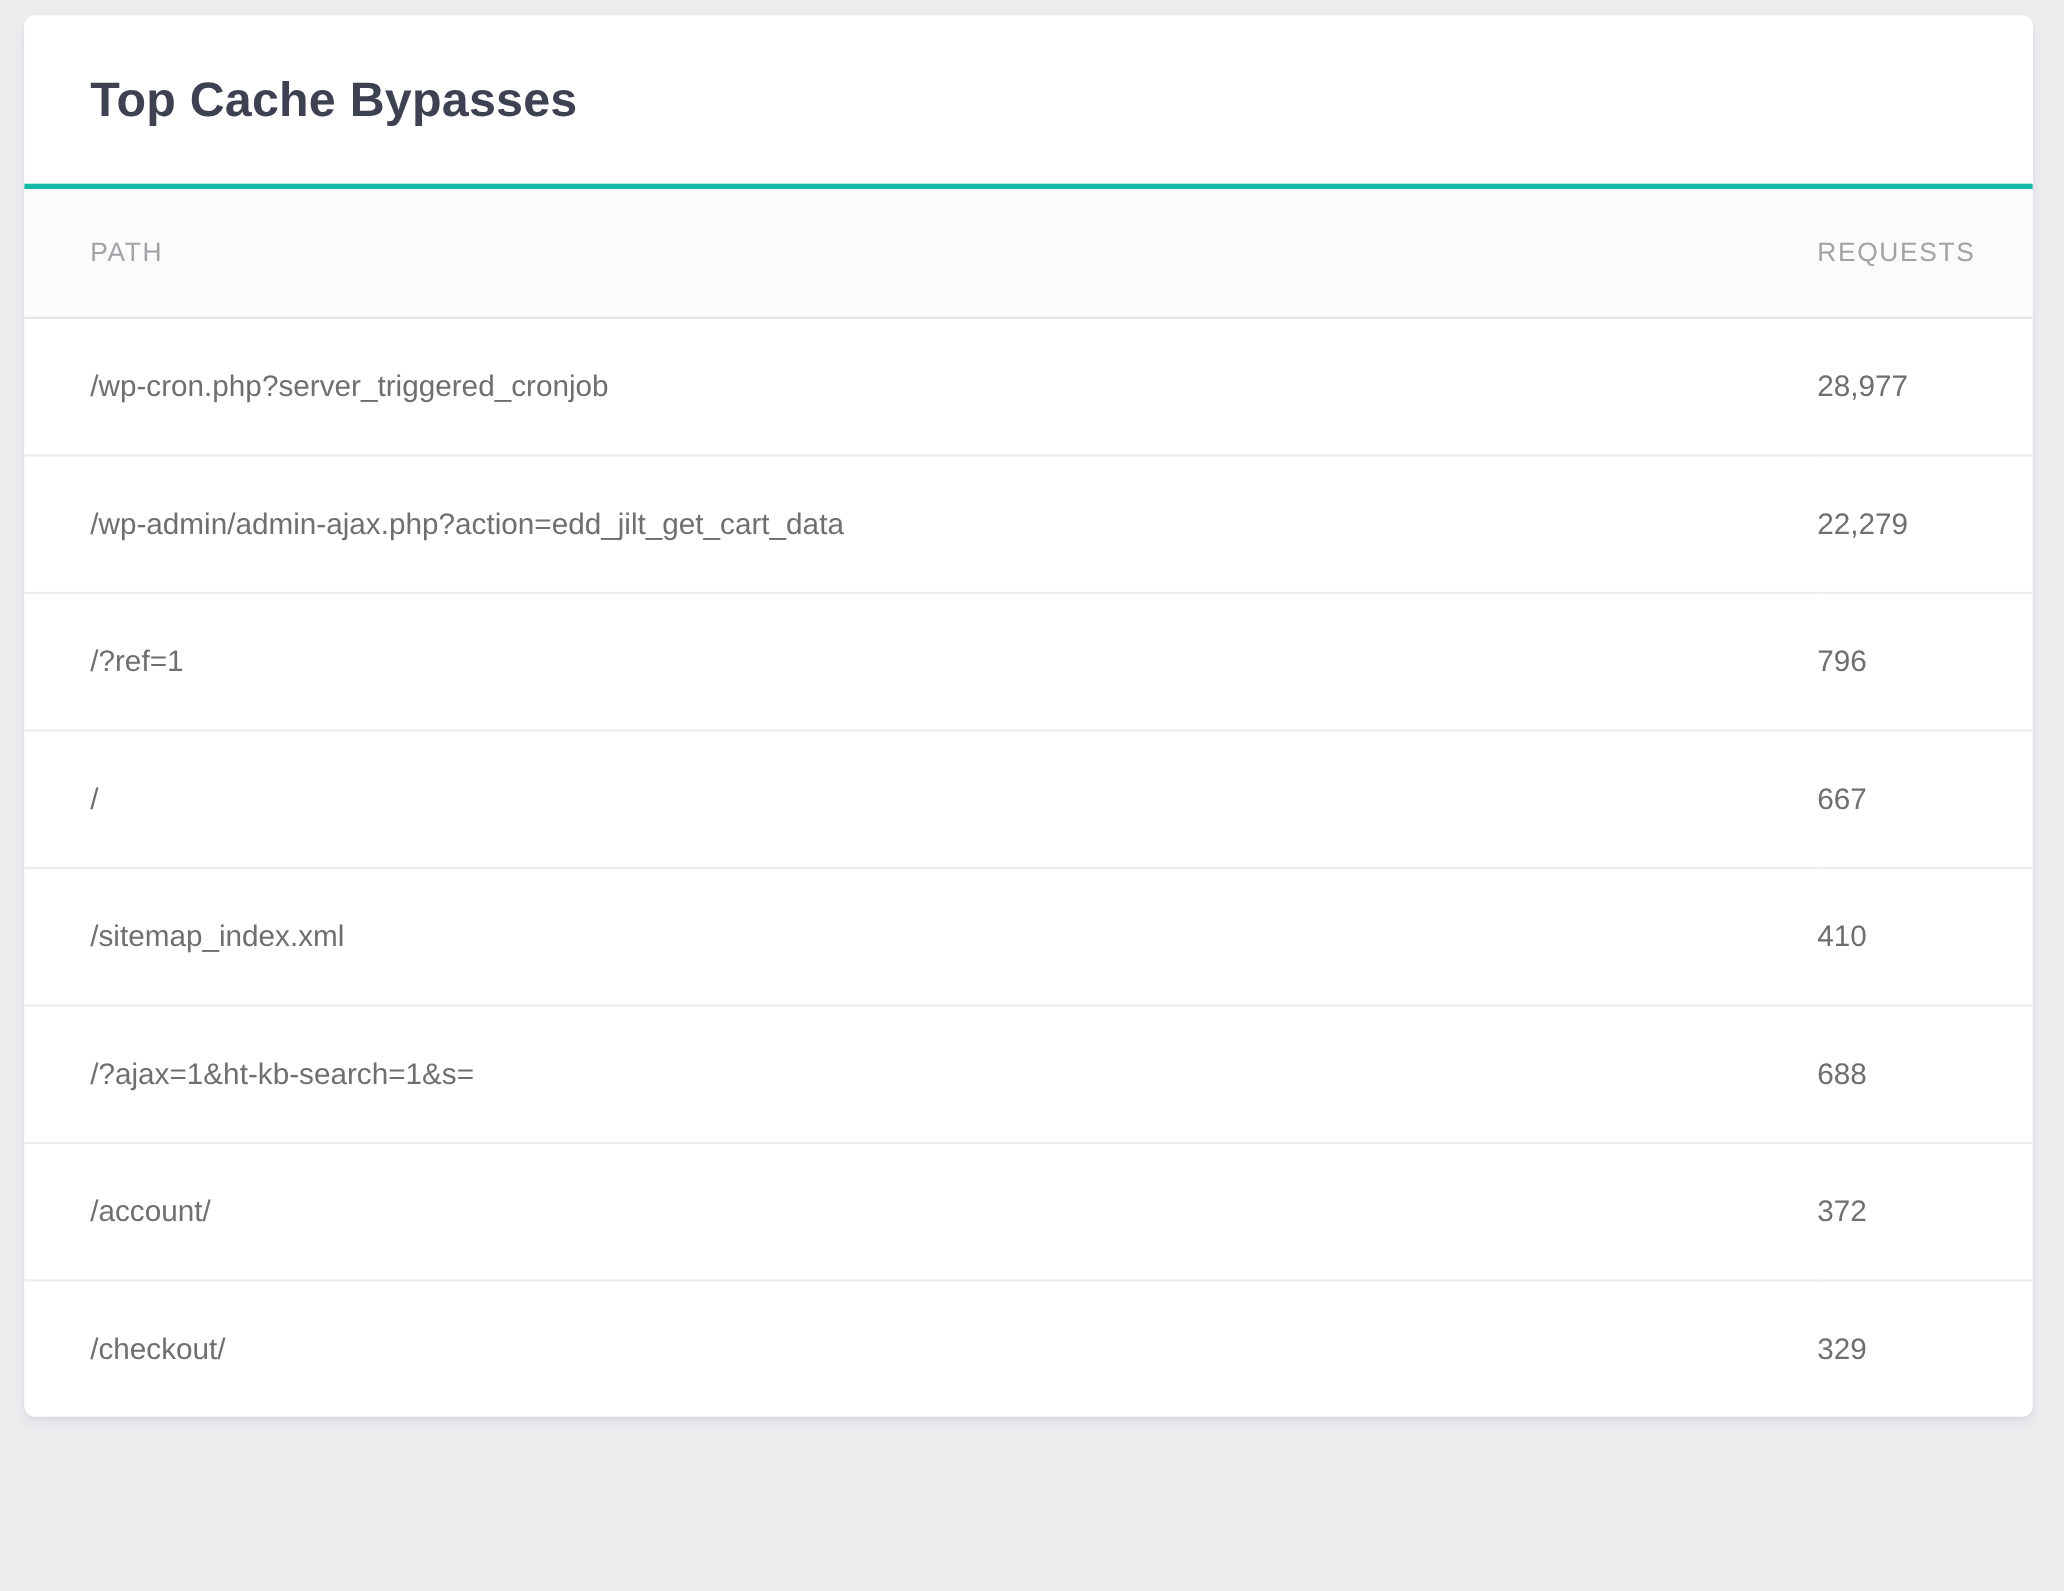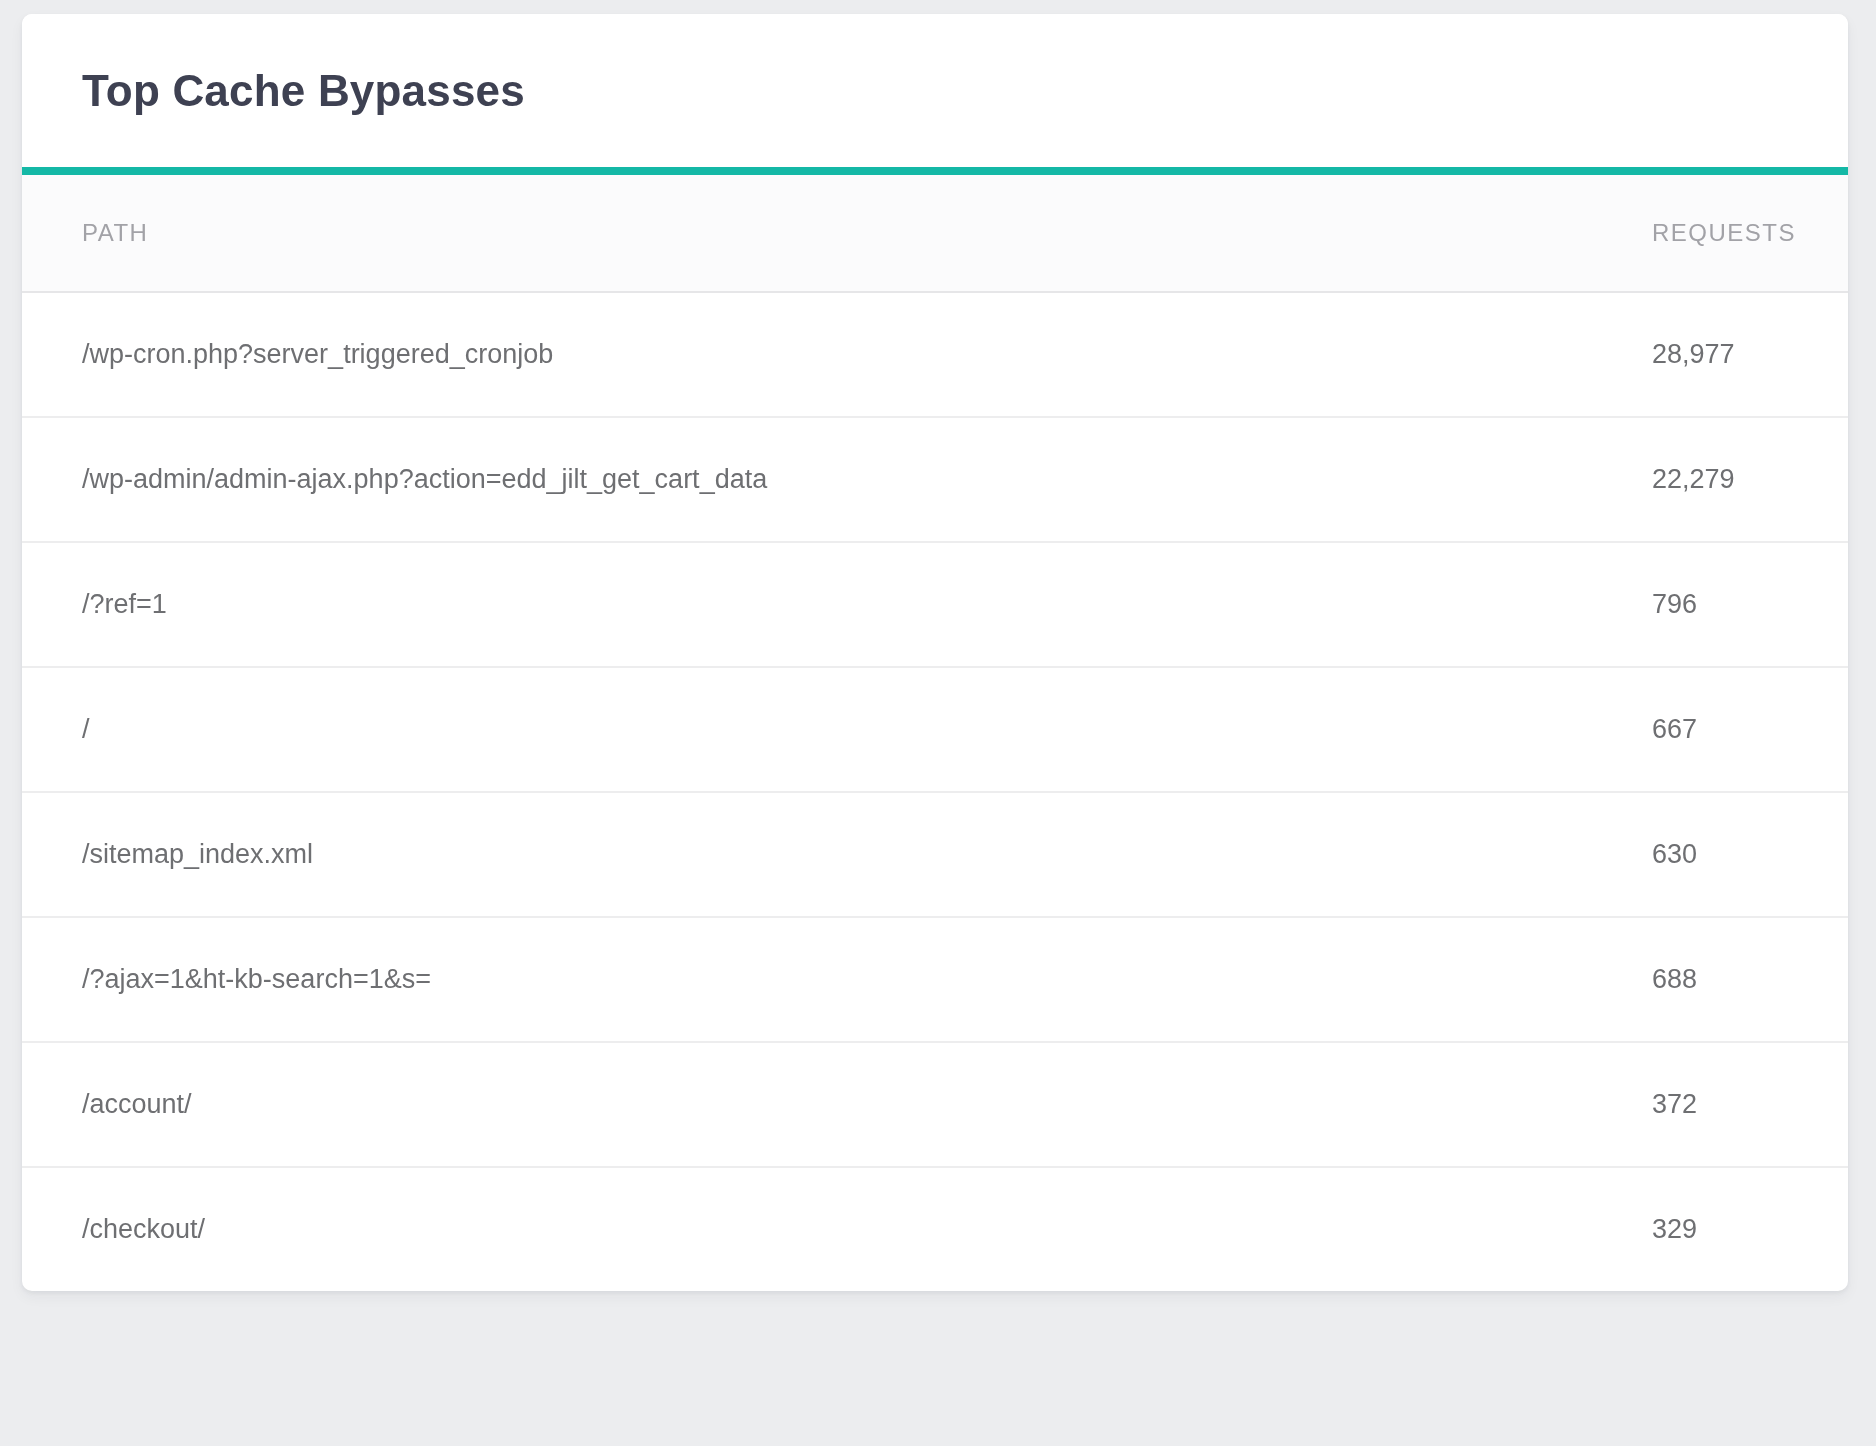--- a/index.html
+++ b/index.html
@@ -21,21 +21,21 @@
     border-radius: 10px;
     box-shadow: 0 2px 4px rgba(40, 44, 63, 0.06), 0 6px 14px rgba(40, 44, 63, 0.05);
     overflow: hidden;
   }
 
   .card-header {
     height: 153px;
     display: flex;
     align-items: center;
     padding: 0 60px;
-    border-bottom: 8px solid #14b8a6;
+    border-bottom: 5px solid #14b8a6;
     background: #ffffff;
   }
 
   .card-title {
     font-size: 44px;
     font-weight: 700;
     color: #3e4152;
     letter-spacing: 0.2px;
   }
 
@@ -112,21 +112,21 @@
         <tr>
           <td class="td-path">/?ref=1</td>
           <td class="td-requests">796</td>
         </tr>
         <tr>
           <td class="td-path">/</td>
           <td class="td-requests">667</td>
         </tr>
         <tr>
           <td class="td-path">/sitemap_index.xml</td>
-          <td class="td-requests">630</td>
+          <td class="td-requests">410</td>
         </tr>
         <tr>
           <td class="td-path">/?ajax=1&amp;ht-kb-search=1&amp;s=</td>
           <td class="td-requests">688</td>
         </tr>
         <tr>
           <td class="td-path">/account/</td>
           <td class="td-requests">372</td>
         </tr>
         <tr>

